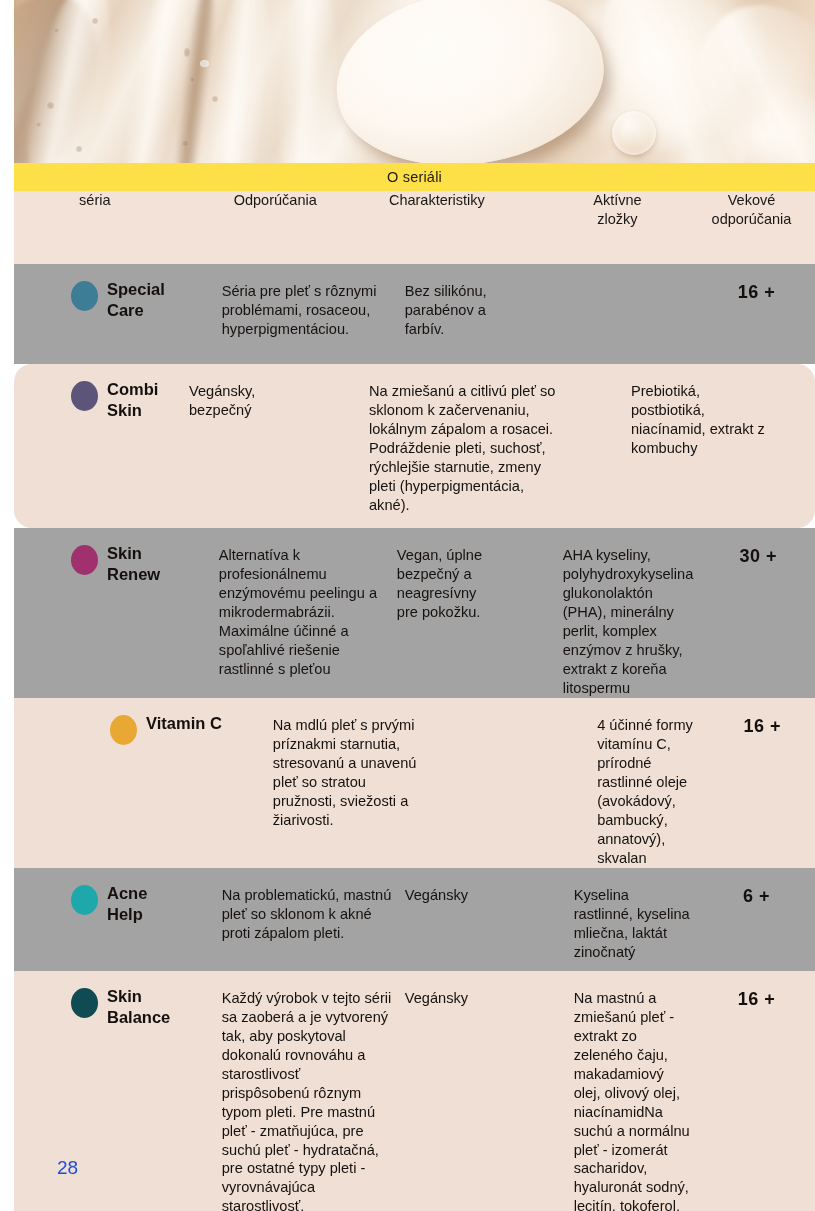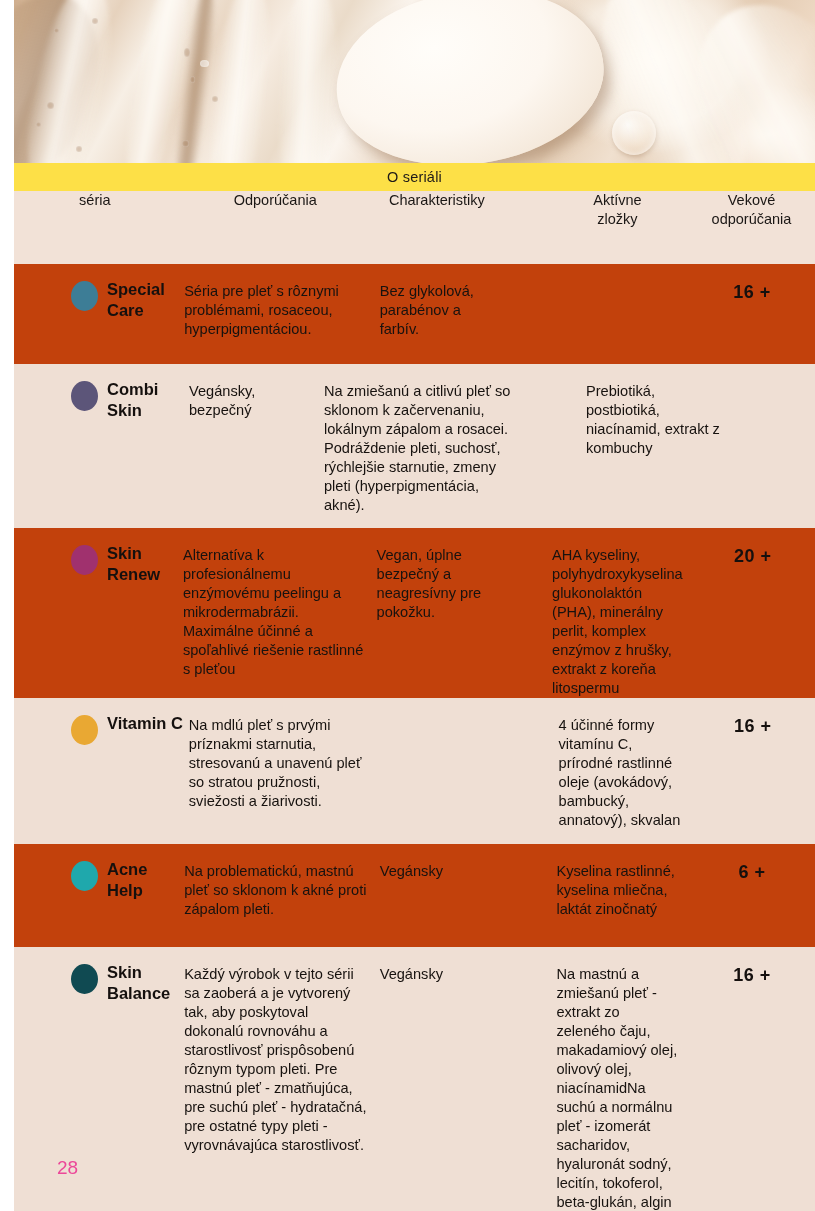--- a/index.html
+++ b/index.html
@@ -123,21 +123,21 @@
   
   .c-serie  { width: 172px; }
   .c-recom  { width: 212px; }
   .c-char   { width: 132px; }
   .c-act    { width: 150px; margin-left: 48px; }
   .c-age    { width: 135px; }
 
   .row {
     display: flex;
     box-sizing: border-box;
-    background: #c2410c;
+    background: #a3a3a3;
   }
   .row.alt { background: #efdfd4; }
 
   .cell {
     box-sizing: border-box;
     padding-top: 18px;
     font-size: 14.6px;
     line-height: 1.30;
     color: #17120f;
   }
@@ -158,39 +158,39 @@
     margin-top: 2px;
   }
   .serie-name {
     font-weight: bold;
     font-size: 16.5px;
     line-height: 1.30;
     margin-left: 9px;
     color: #15100e;
     white-space: pre-line;
   }
-  .recom-cell { padding-left: 6px; padding-right: 10px; }
+  .recom-cell { padding-left: 6px; padding-right: 10px; margin-left: 45px; }
   .char-cell  { padding-left: 3px; padding-right: 8px; }
   .act-cell   { padding-left: 8px; padding-right: 8px; }
 
   .age-cell {
     text-align: center;
     font-weight: bold;
     font-size: 18px;
     padding-top: 17px;
     color: #15100e;
     letter-spacing: .5px;
   }
 
   .pagenum {
     position: absolute;
     left: 57px;
     top: 1157px;
     font-size: 19px;
-    color: #ec4899;
+    color: #1d4ed8;
   }
 </style>
 </head>
 <body>
 
 <div id="page">
 
   <div class="hero">
     <div class="hero-bg"></div>
 
@@ -239,28 +239,28 @@
         <div class="row" style="min-height: 100px;">
           <div class="cell serie-cell c-serie">
             <span class="dot" style="background: rgb(61, 125, 150);"></span>
             <span class="serie-name">Special
 Care</span>
           </div>
           <div class="cell recom-cell c-recom">
             <p>Séria pre pleť s rôznymi problémami, rosaceou, hyperpigmentáciou.</p>
           </div>
           <div class="cell char-cell c-char">
-            <p>Bez glykolová, parabénov a farbív.</p>
+            <p>Bez silikónu, parabénov a farbív.</p>
           </div>
           <div class="cell act-cell c-act">
             <p></p>
           </div>
           <div class="cell age-cell c-age">16 +</div>
         </div>
-        <div class="row alt" style="min-height: 164px;">
+        <div class="row alt" style="min-height: 164px; border-radius: 18px;">
           <div class="cell serie-cell c-serie">
             <span class="dot" style="background: rgb(92, 85, 121);"></span>
             <span class="serie-name">Combi
 Skin</span>
           </div>
           <div class="cell char-cell c-char">
             <p>Vegánsky, bezpečný</p>
           </div>
           <div class="cell recom-cell c-recom">
             <p>Na zmiešanú a citlivú pleť so sklonom k začervenaniu, lokálnym zápalom a rosacei. Podráždenie pleti, suchosť, rýchlejšie starnutie, zmeny pleti (hyperpigmentácia, akné).</p>
@@ -277,23 +277,23 @@
           </div>
           <div class="cell recom-cell c-recom">
             <p>Alternatíva k profesionálnemu enzýmovému peelingu a mikrodermabrázii. Maximálne účinné a spoľahlivé riešenie rastlinné s pleťou</p>
           </div>
           <div class="cell char-cell c-char">
             <p>Vegan, úplne bezpečný a neagresívny pre pokožku.</p>
           </div>
           <div class="cell act-cell c-act">
             <p>AHA kyseliny, polyhydroxykyselina glukonolaktón (PHA), minerálny perlit, komplex enzýmov z hrušky, extrakt z koreňa litospermu</p>
           </div>
-          <div class="cell age-cell c-age">20 +</div>
-        </div>
-        <div class="row alt" style="min-height: 146px;">
+          <div class="cell age-cell c-age">30 +</div>
+        </div>
+        <div class="row alt" style="min-height: 146px; padding-left: 39px;">
           <div class="cell serie-cell c-serie">
             <span class="dot" style="background: rgb(233, 168, 51);"></span>
             <span class="serie-name" style="white-space: nowrap;">Vitamin C</span>
           </div>
           <div class="cell recom-cell c-recom">
             <p>Na mdlú pleť s prvými príznakmi starnutia, stresovanú a unavenú pleť so stratou pružnosti, sviežosti a žiarivosti.</p>
           </div>
           <div class="cell char-cell c-char">
             <p></p>
           </div>

